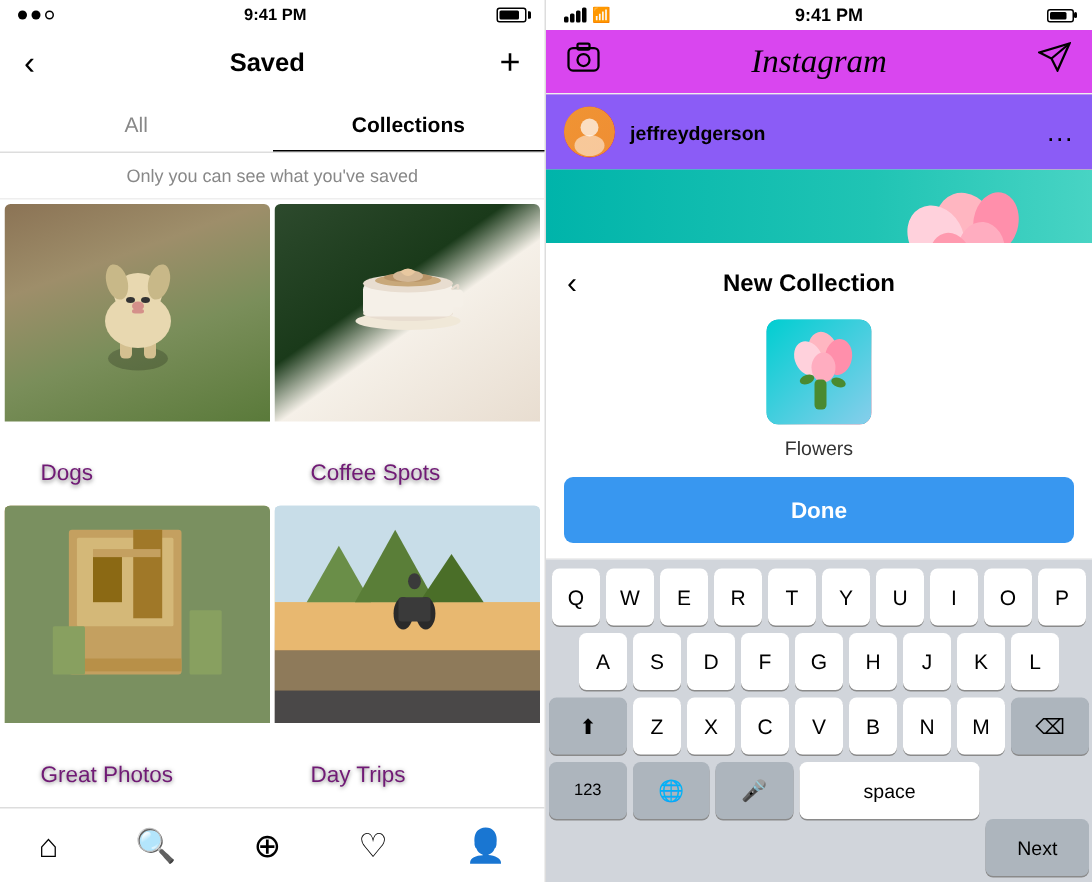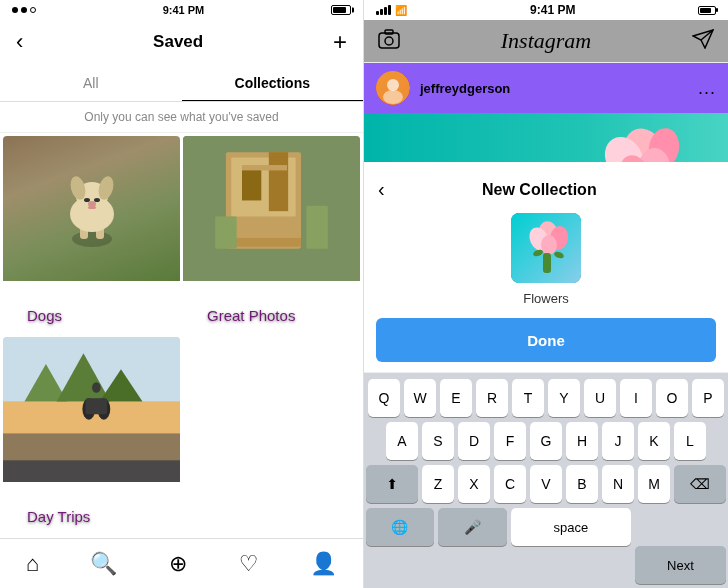--- a/index.html
+++ b/index.html
@@ -171,21 +171,21 @@
     .battery-body-r { width: 18px; height: 9px; border: 1.5px solid #000; border-radius: 2px; display: flex; align-items: center; padding: 1px; position: relative; }
     .battery-body-r::after { content:''; position: absolute; right: -3px; top: 50%; transform: translateY(-50%); width: 2px; height: 4px; background: #000; border-radius: 1px; }
     .battery-fill-r { background: #000; height: 100%; width: 75%; border-radius: 1px; }
 
     .ig-nav-bar {
       display: flex;
       align-items: center;
       justify-content: space-between;
       padding: 8px 14px;
       height: 44px;
-      background: #a3a3a3;
+      background: #d946ef;
       border-bottom: 1px solid #eee;
     }
     .ig-camera-icon { font-size: 20px; cursor: pointer; }
     .ig-logo {
       font-family: Georgia, serif;
       font-style: italic;
       font-size: 22px;
       font-weight: 400;
     }
     .ig-send-icon { font-size: 20px; cursor: pointer; }
@@ -363,20 +363,37 @@
           <ellipse cx="54" cy="24" rx="7" ry="12" fill="#c8b888" transform="rotate(15 54 24)"></ellipse>
           <ellipse cx="35" cy="36" rx="3" ry="2" fill="#333"></ellipse>
           <ellipse cx="45" cy="36" rx="3" ry="2" fill="#333"></ellipse>
           <ellipse cx="40" cy="40" rx="4" ry="3" fill="#d4908a"></ellipse>
           <rect x="36" y="42" width="8" height="3" rx="2" fill="#d4908a"></rect>
         </svg>
       </div>
       <span class="collection-label">Dogs</span>
     </div>
 
+    <div class="collection-item">
+      <div class="coffee-scene">
+        <svg width="90" height="100" viewBox="0 0 90 100">
+          <ellipse cx="45" cy="55" rx="35" ry="6" fill="#f0e8d8"></ellipse>
+          <ellipse cx="45" cy="50" rx="30" ry="5" fill="#e8ddd0"></ellipse>
+          <rect x="15" y="30" width="60" height="22" rx="4" fill="#f5f0e8"></rect>
+          <ellipse cx="45" cy="30" rx="30" ry="6" fill="#e8ddd0"></ellipse>
+          <ellipse cx="45" cy="28" rx="22" ry="4" fill="#c8a87a"></ellipse>
+          <ellipse cx="45" cy="26" rx="16" ry="3" fill="#b89468"></ellipse>
+          <ellipse cx="45" cy="25" rx="10" ry="4" fill="#d4b896"></ellipse>
+          <path d="M40 22 Q45 18 50 22 Q45 28 40 22Z" fill="#e8c8a0"></path>
+          <rect x="72" y="34" width="10" height="12" rx="3" fill="#f5f0e8"></rect>
+          <path d="M74 34 Q80 28 78 34" fill="none" stroke="#e8ddd0" stroke-width="1.5"></path>
+        </svg>
+      </div>
+      <span class="collection-label">Coffee Spots</span>
+    </div>
 
     <div class="collection-item">
       <div class="greatphoto-scene">
         <svg width="100%" height="145" viewBox="0 0 165 145" preserveAspectRatio="xMidYMid slice">
           <rect width="165" height="145" fill="#7a9060"></rect>
           <rect x="40" y="20" width="70" height="90" rx="2" fill="#c4a060"></rect>
           <rect x="45" y="25" width="60" height="55" fill="#d4b878" rx="1"></rect>
           <rect x="55" y="35" width="18" height="30" fill="#8B6914"></rect>
           <rect x="80" y="20" width="18" height="55" fill="#a07828"></rect>
           <rect x="55" y="32" width="42" height="5" fill="#c4a060"></rect>
@@ -559,19 +576,20 @@
       <div class="key">X</div>
       <div class="key">C</div>
       <div class="key">V</div>
       <div class="key">B</div>
       <div class="key">N</div>
       <div class="key">M</div>
       <div class="key delete-key">⌫</div>
     </div>
 
     <div class="key-row">
+      <div class="key num-key" style="font-size:11px;">123</div>
       <div class="key globe-key">🌐</div>
       <div class="key mic-key">🎤</div>
       <div class="key space-key" style="font-size:13px;">space</div>
       <div class="key next-key" style="font-size:13px; font-weight:500;">Next</div>
     </div>
   </div>
 </div>
 
 </body></html>

